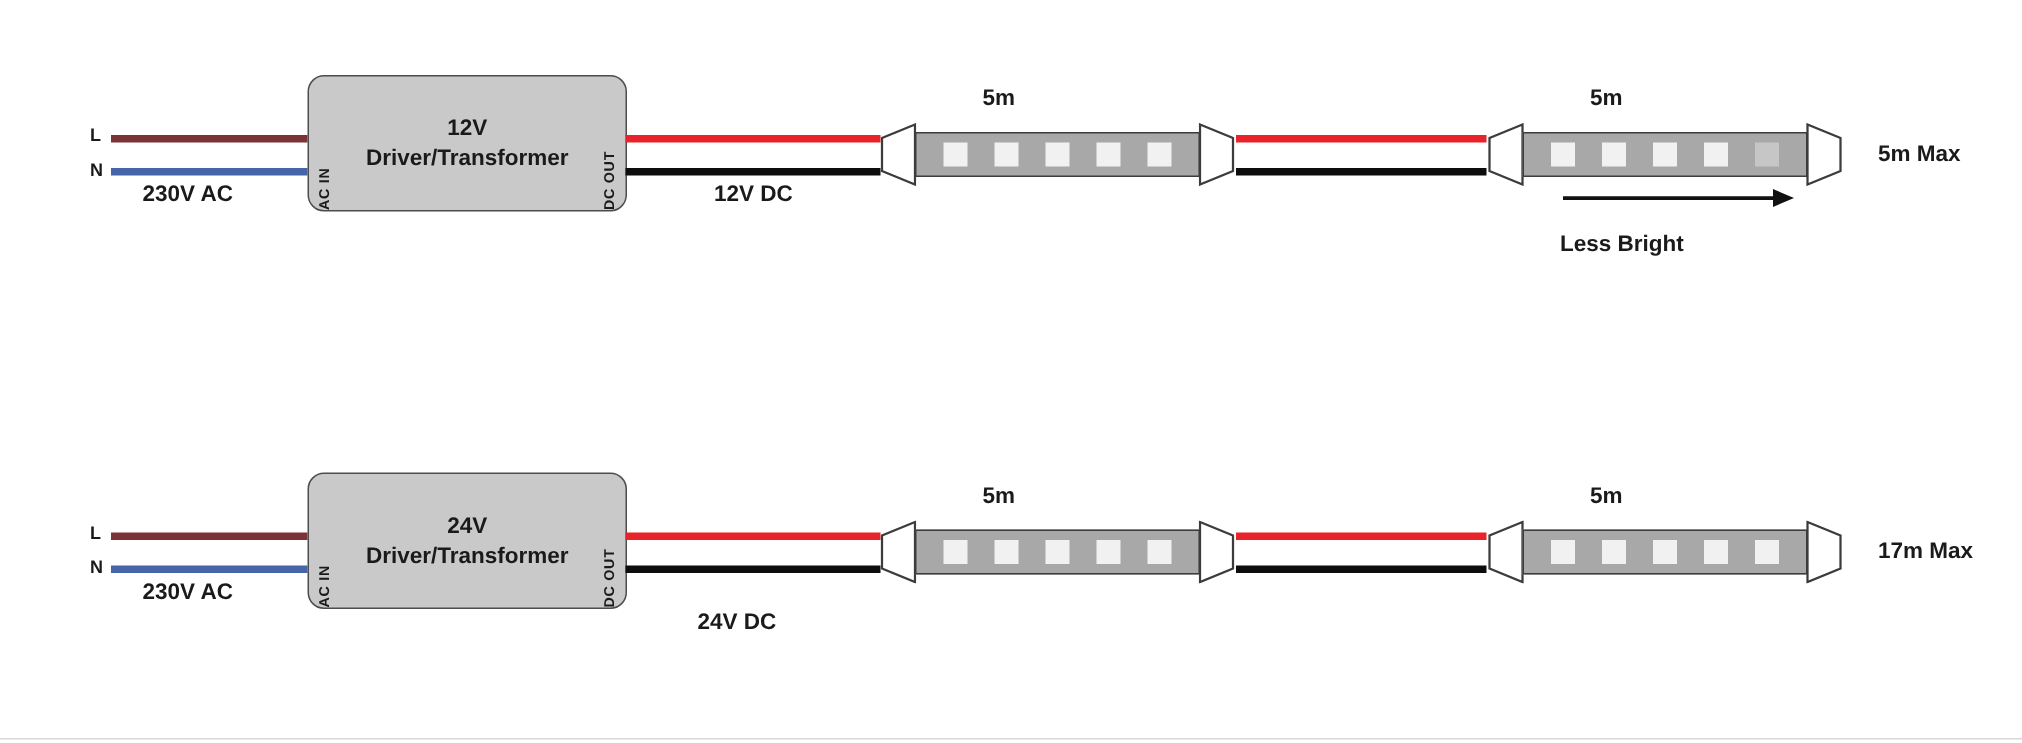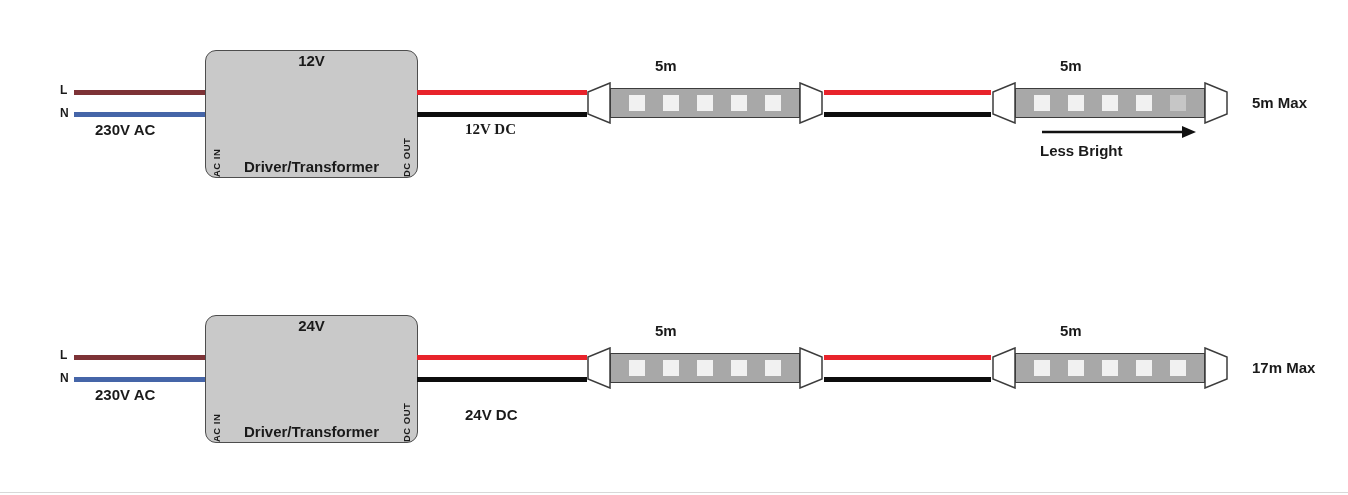--- a/index.html
+++ b/index.html
@@ -15,44 +15,44 @@
   .abs{position:absolute;}
   .lbl{font-size:15px;font-weight:600;white-space:nowrap;}
   .lbl-sm{font-size:12px;font-weight:600;}
   .center{text-align:left;}
   .wire{position:absolute;height:5px;}
   .wire.live{background:var(--wire-live);}
   .wire.neutral{background:var(--wire-neutral);}
   .wire.pos{background:var(--wire-positive);}
   .wire.neg{background:var(--wire-negative);}
   .driver-box{
-    position:absolute;left:205px;top:50px;width:213px;height:128px;
+    position:absolute;left:205px;top:50px;width:213px;height:91px;
     background:var(--box-fill);border:1.6px solid var(--box-border);
     border-radius:11px;box-sizing:border-box;
-    display:flex;flex-direction:column;align-items:center;justify-content:space-between;
+    display:flex;flex-direction:column;align-items:center;justify-content:center;
   }
   .driver-line{font-size:15px;font-weight:600;line-height:20px;}
   .port-label{
     position:absolute;top:0;height:100%;
     display:flex;align-items:center;
     writing-mode:vertical-rl;transform:rotate(180deg);
     font-size:9.5px;font-weight:700;letter-spacing:.5px;
   }
   .port-label.in{left:5px;}
   .port-label.out{right:5px;}
   .strip{
     position:absolute;top:88px;width:190px;height:30px;
     background:var(--strip-fill);border:1.5px solid var(--strip-border);
     box-sizing:border-box;
     display:flex;align-items:center;justify-content:space-evenly;
   }
   .led{width:16px;height:16px;background:var(--led-fill);display:block;}
   .led.dim{background:var(--led-dim);}
   .cap{position:absolute;top:82px;width:26px;height:42px;}
-  .annot{font-size:15px;font-weight:600;}
+  .annot{font-size:15px;font-weight:600;margin-top:12px;}
   .bottom-rule{position:absolute;left:0;top:492px;width:1348px;height:1px;background:#d8d8d8;}
 </style>
 </head>
 <body>
 
 <div class="canvas">
 
   <section class="row" style="top:0;">
     <div class="abs lbl-sm" style="left:60px;top:83px;">L</div>
     <div class="wire live" style="left:74px;top:90px;width:131px;"></div>
@@ -62,21 +62,21 @@
 
     <div class="driver-box">
       <span class="port-label in">AC IN</span>
       <span class="driver-line">12V</span>
       <span class="driver-line">Driver/Transformer</span>
       <span class="port-label out">DC OUT</span>
     </div>
 
     <div class="wire pos" style="left:417px;top:90px;width:170px;"></div>
     <div class="wire neg" style="left:417px;top:112px;width:170px;"></div>
-    <div class="abs lbl center" style="left:465px;top:121px;width:90px;font-family:Liberation Serif, serif;">12V DC</div>
+    <div class="abs lbl center" style="left:476px;top:121px;width:90px;">12V DC</div>
 
     <div class="abs lbl center" style="left:655px;top:57px;width:100px;">5m</div>
     <svg class="cap" style="left:585px;" viewBox="0 0 26 42">
       <polygon points="25,1 3,10 3,32 25,41" style="fill:var(--cap-fill);stroke:var(--cap-border);stroke-width:1.5"></polygon>
     </svg>
     <div class="strip" style="left:610px;">
         <span class="led"></span>
         <span class="led"></span>
         <span class="led"></span>
         <span class="led"></span>

